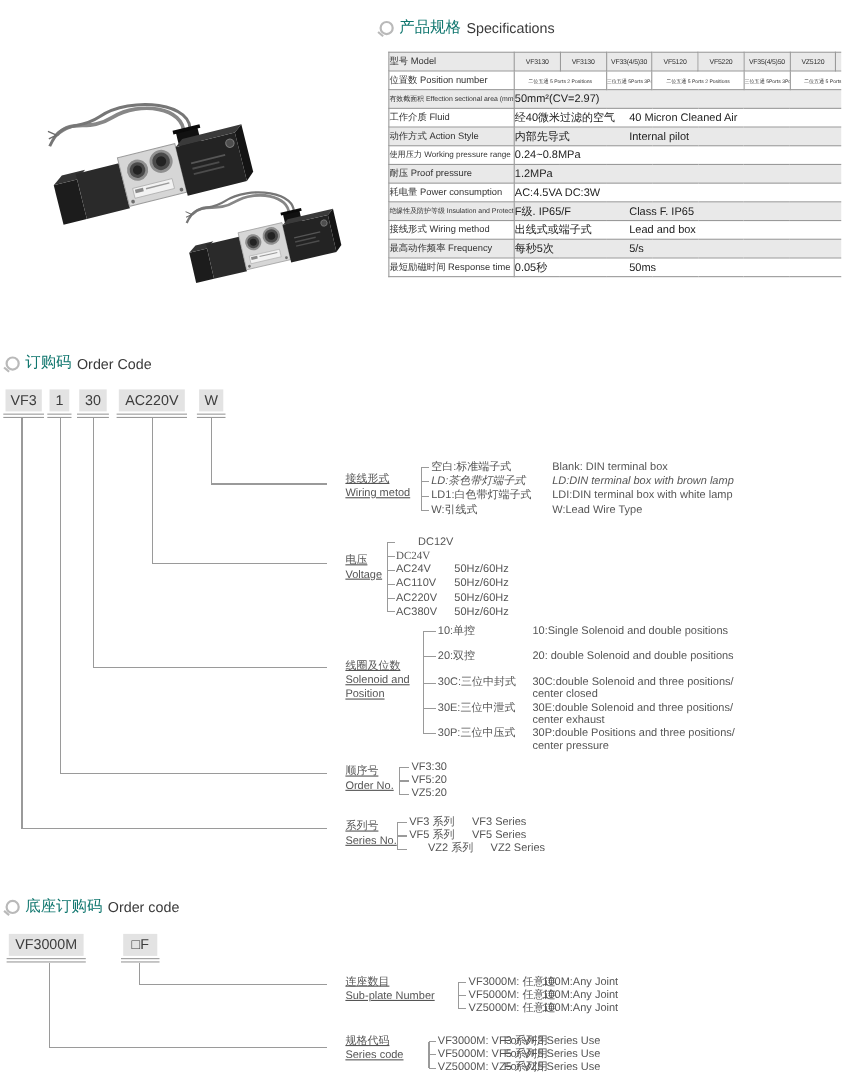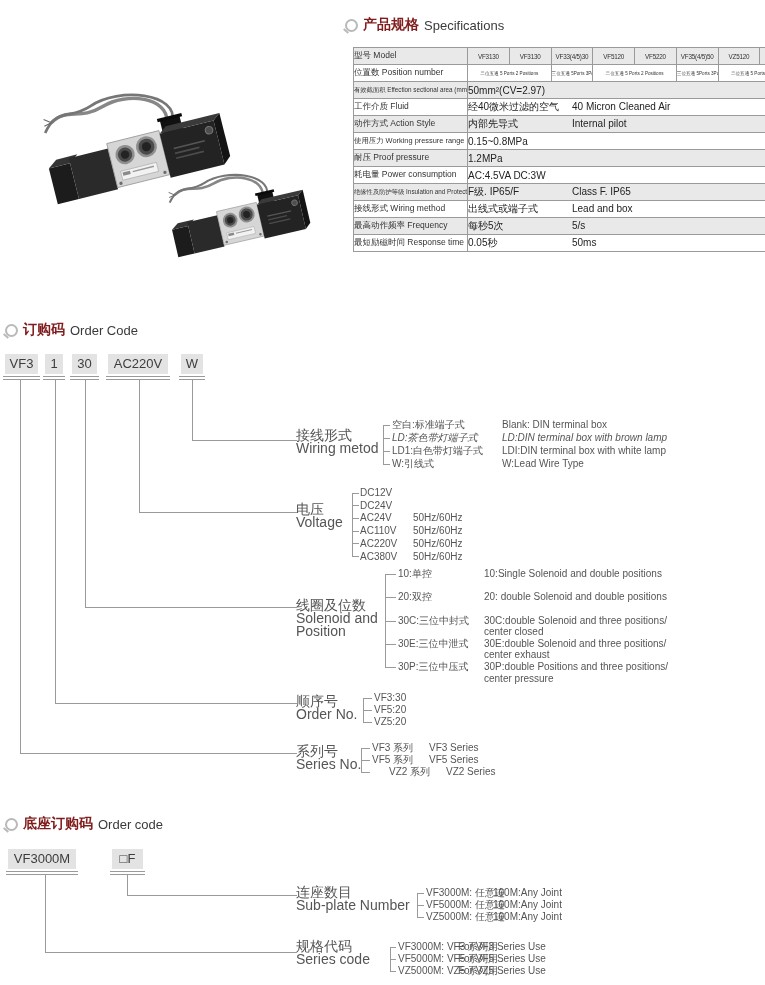--- a/index.html
+++ b/index.html
@@ -2,39 +2,39 @@
 <html><head>
 <meta charset="utf-8">
 <style>
   html,body{margin:0;padding:0;background:#fff;}
   .page{position:relative;width:765px;height:985px;background:#fff;overflow:hidden;
         font-family:"Liberation Sans","DejaVu Sans",sans-serif;color:#444;}
   
   .sec-title{position:absolute;display:flex;align-items:center;gap:5px;white-space:nowrap;}
   .mag{width:9px;height:9px;border:2px solid #b9b9b9;border-radius:50%;position:relative;flex:0 0 auto;}
   .mag::after{content:"";position:absolute;width:6px;height:2px;background:#b9b9b9;left:-4px;bottom:-2px;transform:rotate(40deg);}
-  .t-cn{font-weight:bold;font-size:14px;color:#7f1d1d;}
+  .t-cn{font-weight:normal;font-size:14px;color:#0f766e;}
   .t-en{font-size:13px;color:#3a3a3a;}
   
   table.specs{position:absolute;left:353px;top:47px;width:491px;border-collapse:collapse;table-layout:fixed;}
   table.specs td{border:1px solid #9a9a9a;height:16px;padding:0;overflow:hidden;white-space:nowrap;}
   tr.odd{background:#e9e9e9;}
   td.lbl{font-size:8.5px;color:#333;padding-left:3px;}
   td.lbl.md{font-size:7.4px;}
   td.lbl.sm{font-size:6.3px;}
   td.mcell{font-size:6.3px;text-align:center;color:#333;letter-spacing:-0.2px;}
   td.pcell{font-size:4.6px;text-align:center;color:#333;}
   td.val{font-size:10px;color:#222;padding-left:32px;}
   td.val .v1{display:inline-block;min-width:104px;}
   
   .codeseg{position:absolute;}
   .codebox{background:#e3e3e3;height:20px;line-height:20px;text-align:center;font-size:13px;color:#3d3d3d;}
   .dbl{height:2px;border-top:1px solid #9a9a9a;border-bottom:1px solid #9a9a9a;margin:2px -2px 0 -2px;}
   
-  .dlabel{position:absolute;left:296px;font-size:14px;line-height:13px;color:#555;white-space:nowrap;}
+  .dlabel{position:absolute;left:314px;font-size:10px;line-height:13px;color:#555;white-space:nowrap;text-decoration:underline;}
   .grp{position:absolute;font-size:10px;color:#555;}
   .grp .row{position:absolute;left:0;white-space:nowrap;line-height:12px;}
   .c1{display:inline-block;vertical-align:top;}
   .encol{display:inline-block;vertical-align:top;line-height:11.5px;}
   .w-wiring .c1{width:110px;}
   .w-volt .c1{width:53px;}
   .w-sol .c1{width:86px;}
   .w-serno .c1{width:57px;}
   .w-sub .c1{width:67px;}
   .w-scode .c1{width:60px;}
@@ -130,21 +130,21 @@
     <tr>
       <td class="lbl">工作介质 Fluid</td>
       <td class="val" colspan="9"><span class="v1">经40微米过滤的空气</span><span class="v2">40 Micron Cleaned Air</span></td>
     </tr>
     <tr class="odd">
       <td class="lbl">动作方式 Action Style</td>
       <td class="val" colspan="9"><span class="v1">内部先导式</span><span class="v2">Internal pilot</span></td>
     </tr>
     <tr>
       <td class="lbl md">使用压力 Working pressure range</td>
-      <td class="val" colspan="9"><span class="v1">0.15~0.8MPa</span><span class="v2"></span></td>
+      <td class="val" colspan="9"><span class="v1">0.24~0.8MPa</span><span class="v2"></span></td>
     </tr>
     <tr class="odd">
       <td class="lbl">耐压 Proof pressure</td>
       <td class="val" colspan="9"><span class="v1">1.2MPa</span><span class="v2"></span></td>
     </tr>
     <tr>
       <td class="lbl">耗电量 Power consumption</td>
       <td class="val" colspan="9"><span class="v1">AC:4.5VA  DC:3W</span><span class="v2"></span></td>
     </tr>
     <tr class="odd">
@@ -202,22 +202,22 @@
     <div class="row" style="top:13px;font-style:italic;"><span class="c1">LD:茶色带灯端子式</span><span>LD:DIN terminal box with brown lamp</span></div>
     <div class="row" style="top:26px;"><span class="c1">LD1:白色带灯端子式</span><span>LDI:DIN terminal box with white lamp</span></div>
     <div class="row" style="top:39px;"><span class="c1">W:引线式</span><span>W:Lead Wire Type</span></div>
   </div>
 
   <div class="dlabel" style="top:503px;">
     <div>电压</div>
     <div>Voltage</div>
   </div>
   <div class="grp w-volt" style="left:360px;top:487px;">
-    <div class="row" style="top:0px;"><span class="c1">DC12V</span><span></span></div>
-    <div class="row" style="top:12.7px;"><span class="c1">DC24V</span><span></span></div>
+    <div class="row" style="top:0px;margin-left:20px;"><span class="c1">DC12V</span><span></span></div>
+    <div class="row" style="top:12.7px;font-family:Liberation Serif, serif;"><span class="c1">DC24V</span><span></span></div>
     <div class="row" style="top:25.4px;"><span class="c1">AC24V</span><span>50Hz/60Hz</span></div>
     <div class="row" style="top:38.1px;"><span class="c1">AC110V</span><span>50Hz/60Hz</span></div>
     <div class="row" style="top:50.8px;"><span class="c1">AC220V</span><span>50Hz/60Hz</span></div>
     <div class="row" style="top:63.5px;"><span class="c1">AC380V</span><span>50Hz/60Hz</span></div>
   </div>
 
   <div class="dlabel" style="top:599px;">
     <div>线圈及位数</div>
     <div>Solenoid and</div>
     <div>Position</div>

